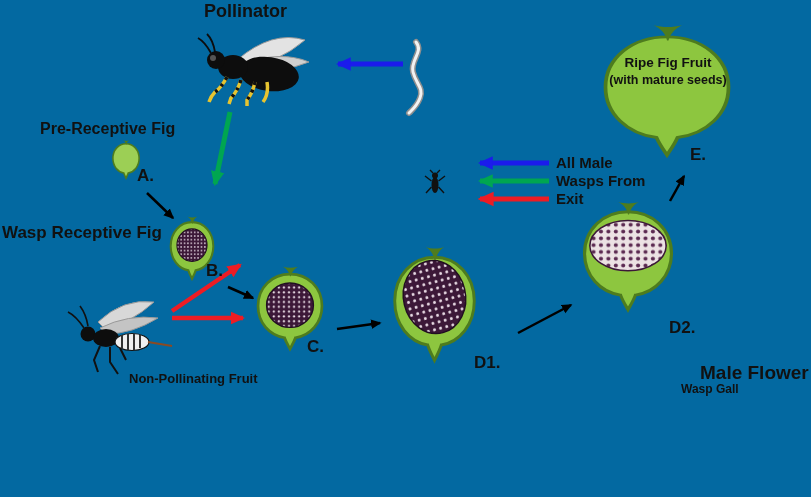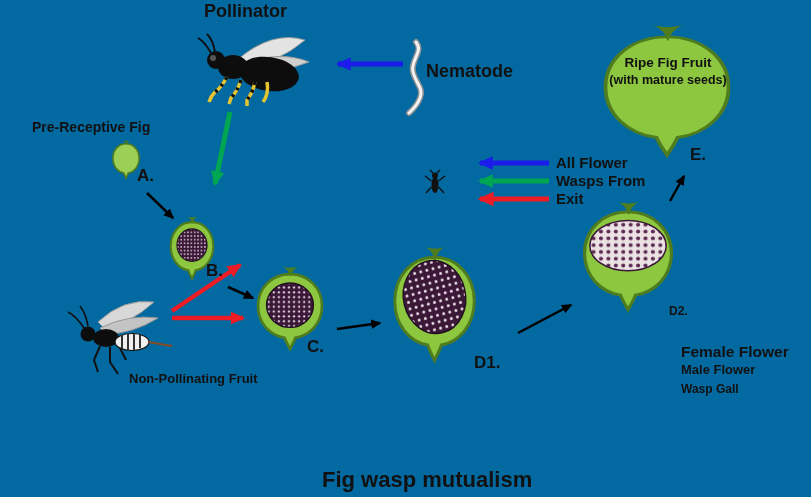--- a/index.html
+++ b/index.html
@@ -132,37 +132,35 @@
       <path d="M549,199 L480,199" stroke="#ed1c24" stroke-width="5" marker-end="url(#ahRed)"></path>
       <path d="M147,193 L173,218" stroke="#000000" stroke-width="2.5" marker-end="url(#ahBlack)"></path>
       <path d="M228,287 L253,298" stroke="#000000" stroke-width="2.5" marker-end="url(#ahBlack)"></path>
       <path d="M337,329 L380,323" stroke="#000000" stroke-width="2.5" marker-end="url(#ahBlack)"></path>
       <path d="M518,333 L571,305" stroke="#000000" stroke-width="2.5" marker-end="url(#ahBlack)"></path>
       <path d="M670,201 L684,176" stroke="#000000" stroke-width="2.5" marker-end="url(#ahBlack)"></path>
     </g>
   </svg>
 
   <div class="lbl" style="left:204px;top:2px;font-size:18px">Pollinator</div>
-  <div class="lbl" style="left:426px;top:62px;font-size:18px">Nematode</div>
-  <div class="lbl" style="left:32px;top:120px;font-size:14px">Pre-Receptive Fig</div>
+  <div class="lbl" style="left:40px;top:120px;font-size:16px">Pre-Receptive Fig</div>
   <div class="lbl" style="left:137px;top:167px;font-size:17px">A.</div>
+  <div class="lbl" style="left:2px;top:224px;font-size:17px">Wasp Receptive Fig</div>
   <div class="lbl" style="left:206px;top:262px;font-size:17px">B.</div>
   <div class="lbl" style="left:307px;top:338px;font-size:17px">C.</div>
   <div class="lbl" style="left:474px;top:354px;font-size:17px">D1.</div>
-  <div class="lbl" style="left:669px;top:305px;font-size:12px">D2.</div>
+  <div class="lbl" style="left:669px;top:319px;font-size:17px">D2.</div>
   <div class="lbl" style="left:690px;top:146px;font-size:17px">E.</div>
 
-  <div class="lbl" style="left:556px;top:155px;font-size:15px">All Flower</div>
+  <div class="lbl" style="left:556px;top:155px;font-size:15px">All Male</div>
   <div class="lbl" style="left:556px;top:173px;font-size:15px">Wasps From</div>
   <div class="lbl" style="left:556px;top:191px;font-size:15px">Exit</div>
 
   <div class="lbl" style="left:129px;top:372px;font-size:13px">Non-Pollinating Fruit</div>
 
-  <div class="lbl" style="left:681px;top:343px;font-size:15.5px">Female Flower</div>
-  <div class="lbl" style="left:681px;top:363px;font-size:13px">Male Flower</div>
+  <div class="lbl" style="left:700px;top:363px;font-size:19px">Male Flower</div>
   <div class="lbl" style="left:681px;top:383px;font-size:12px">Wasp Gall</div>
 
   <div class="lbl center" style="left:594px;top:74px;width:148px;font-size:12.5px">(with mature seeds)</div>
   <div class="lbl center" style="left:594px;top:56px;width:148px;font-size:13.5px">Ripe Fig Fruit</div>
 
-  <div class="lbl" style="left:322px;top:468px;font-size:22px">Fig wasp mutualism</div>
 
 </div>
 
 </body></html>

